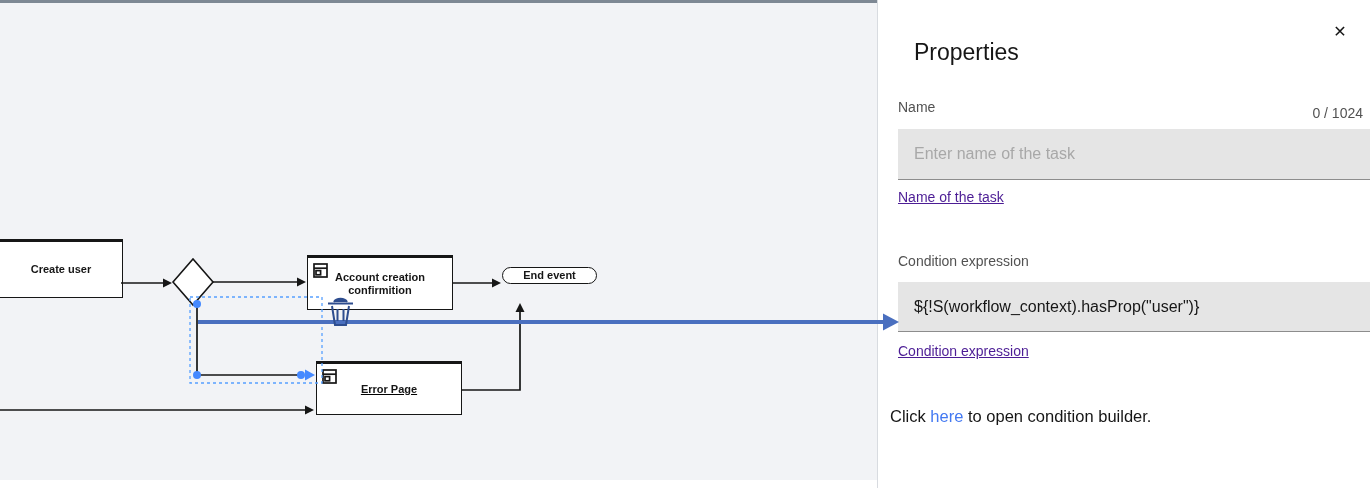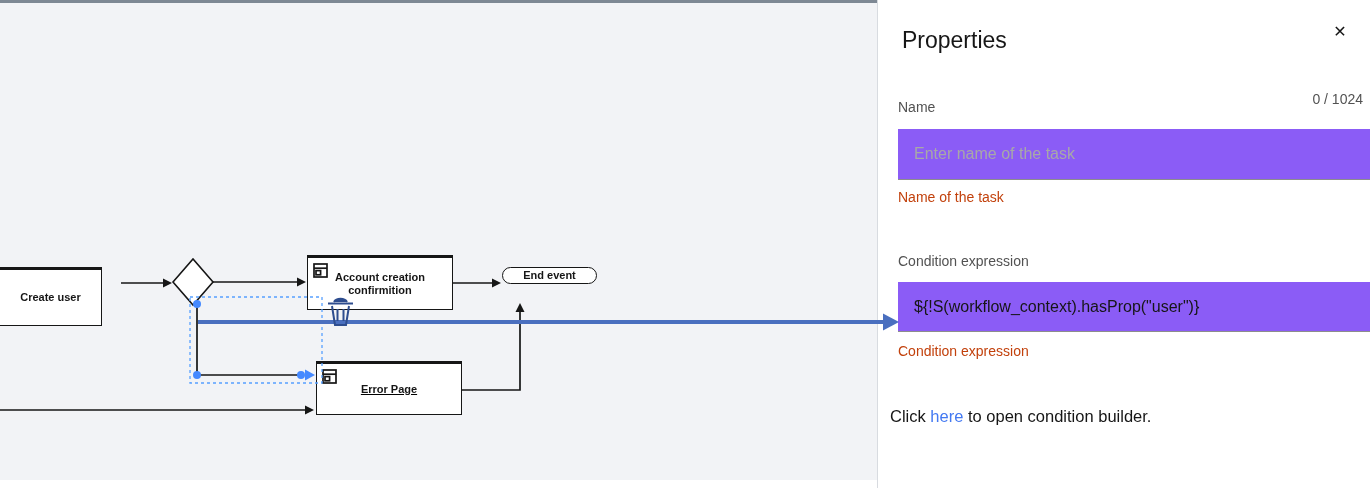--- a/index.html
+++ b/index.html
@@ -25,42 +25,42 @@
   .overlay{position:absolute;left:0;top:0;z-index:5;pointer-events:none;}
 
   
   .panel{position:absolute;left:877px;top:0;width:493px;height:488px;background:#ffffff;
          border-left:1px solid #d8dbe0;box-sizing:border-box;z-index:1;}
   .panel-title{position:absolute;left:20px;top:23px;font-size:23px;font-weight:400;color:#161616;}
   .close-btn{position:absolute;right:20px;top:22px;width:20px;height:20px;border:none;background:none;
              font-size:16px;color:#161616;cursor:pointer;padding:0;line-height:20px;text-align:center;}
   .field-label{position:absolute;left:20px;font-size:14px;color:#525252;text-align:right;}
   .char-counter{position:absolute;right:7px;font-size:14px;color:#525252;}
-  .text-input{position:absolute;left:20px;right:0;height:51px;background:#8b5cf6;border:none;
+  .text-input{position:absolute;left:20px;right:0;height:51px;background:#e5e5e5;border:none;
               border-bottom:1px solid #8d8d8d;box-sizing:border-box;padding:0 16px;font-size:16px;
               color:#161616;font-family:"Liberation Sans",sans-serif;outline:none;}
   .text-input::placeholder{color:#a8a8a8;opacity:1;}
-  .helper-text{position:absolute;left:20px;font-size:14px;color:#c2410c;}
+  .helper-text{position:absolute;left:20px;font-size:14px;color:#4c1d95;text-decoration:underline;}
   .builder-line{position:absolute;left:12px;top:407px;font-size:16.5px;color:#161616;}
   .builder-line a{color:#4379f2;text-decoration:none;cursor:pointer;}
 </style>
 </head>
 <body>
 
 <div class="page">
 
   <div class="topseg" style="left:0;width:877px;background:#7e8894;"></div>
   <div class="topseg" style="left:885px;width:73px;background:#8a93a0;"></div>
   <div class="topseg" style="left:958px;width:5px;height:4px;background:#59616c;"></div>
   <div class="topseg" style="left:963px;width:157px;background:#8a93a0;"></div>
   <div class="topseg" style="left:1120px;width:250px;background:#c5cbd3;"></div>
 
   <div class="canvas-bg"></div>
 
-  <div class="task-box" style="left:-1px;top:267px;width:103px;height:59px;">
+  <div class="task-box" style="left:-1px;top:239px;width:124px;height:59px;">
     <span class="task-label">Create user</span>
   </div>
 
   <div class="gw-label">X</div>
 
   <div class="task-box" style="left:307px;top:255px;width:146px;height:55px;">
     <svg class="type-icon" width="15" height="15" viewBox="0 0 15 15">
       <rect x="1" y="1" width="13" height="13" fill="none" stroke="#161616" stroke-width="1.7"></rect>
       <line x1="1" y1="5.2" x2="14" y2="5.2" stroke="#161616" stroke-width="1.7"></line>
       <rect x="3" y="7.6" width="4.6" height="4.2" fill="none" stroke="#161616" stroke-width="1.7"></rect>
@@ -131,25 +131,25 @@
     <g stroke="#2e4d8f" stroke-width="2" fill="none">
       <path d="M334 302 a7 5 0 0 1 13 0" fill="#2e4d8f"></path>
       <line x1="328" y1="303.5" x2="353" y2="303.5"></line>
       <path d="M332 306 L335 325 L346 325 L349 306"></path>
       <line x1="337.5" y1="309" x2="337.5" y2="321"></line>
       <line x1="343.5" y1="309" x2="343.5" y2="321"></line>
     </g>
   </svg>
 
   <aside class="panel">
-    <h2 class="panel-title" style="margin:4px;">Properties</h2>
+    <h2 class="panel-title" style="margin:16px;">Properties</h2>
     <button class="close-btn">✕</button>
 
     <span class="field-label" style="top:99px;">Name</span>
-    <span class="char-counter" style="top:91px;">0 / 1024</span>
+    <span class="char-counter" style="top:105px;">0 / 1024</span>
     <input class="text-input" style="top: 129px;" type="text" placeholder="Enter name of the task">
     <span class="helper-text" style="top:189px;">Name of the task</span>
 
     <span class="field-label" style="top:253px;">Condition expression</span>
     <input class="text-input" style="top: 282px; height: 50px;" type="text" value="${!S(workflow_context).hasProp(&quot;user&quot;)}">
     <span class="helper-text" style="top:343px;">Condition expression</span>
 
     <p class="builder-line" style="margin:0;">
       <span>Click </span><a>here</a><span> to open condition builder.</span>
     </p>

